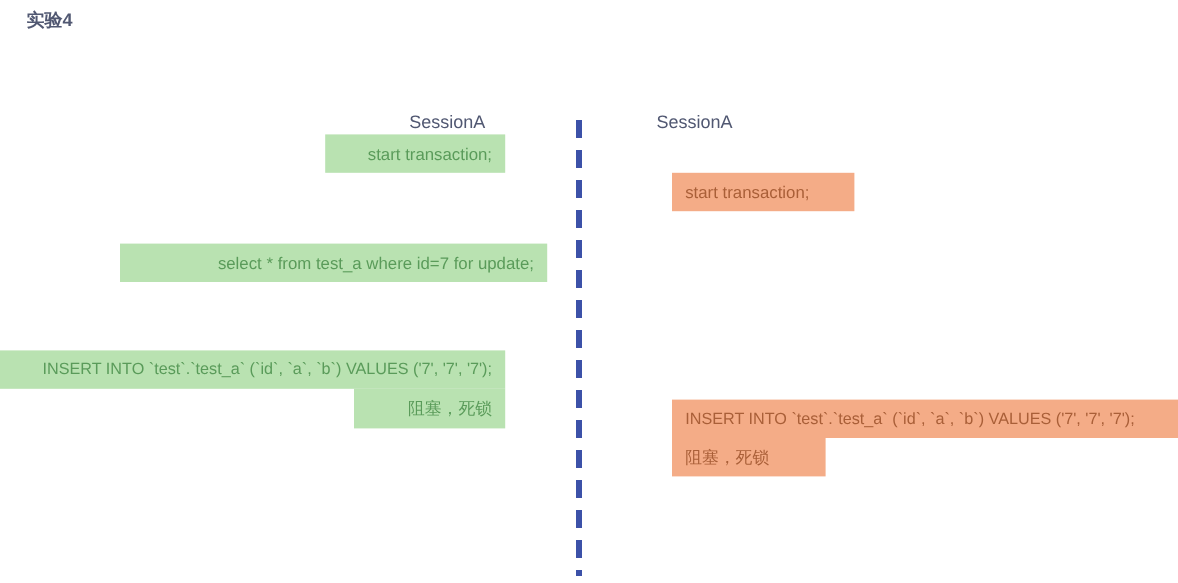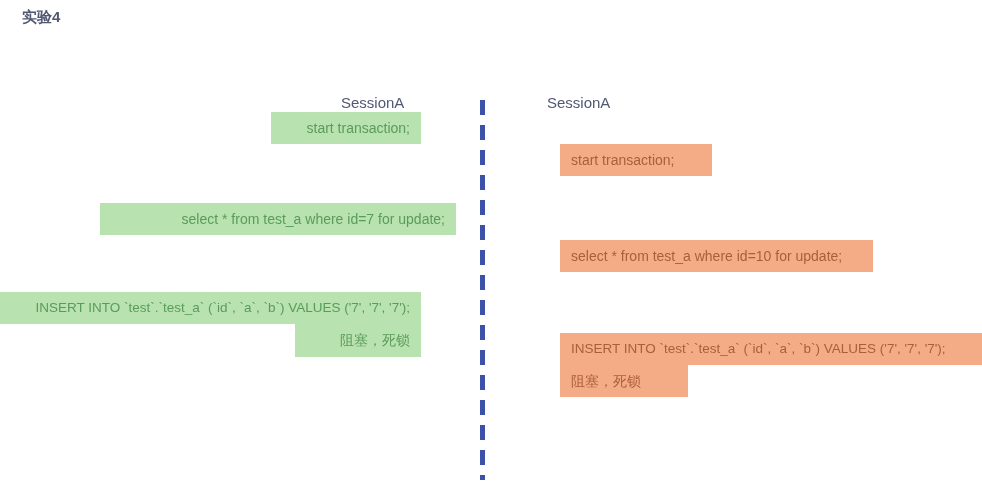--- a/index.html
+++ b/index.html
@@ -90,16 +90,15 @@
   <div class="col-header col-b">SessionA</div>
 
   <div class="divider"></div>
 
   <div class="box green a1">start transaction;</div>
   <div class="box green a2">select * from test_a where id=7 for update;</div>
   <div class="box green a3">INSERT INTO `test`.`test_a` (`id`, `a`, `b`) VALUES ('7', '7', '7');</div>
   <div class="box green a4">阻塞，死锁</div>
 
   <div class="box orange b1">start transaction;</div>
-  <div class="box orange b2">select * from test_a where id=10 for update;</div>
   <div class="box orange b3">INSERT INTO `test`.`test_a` (`id`, `a`, `b`) VALUES ('7', '7', '7');</div>
   <div class="box orange b4">阻塞，死锁</div>
 </div>
 
 </body></html>

